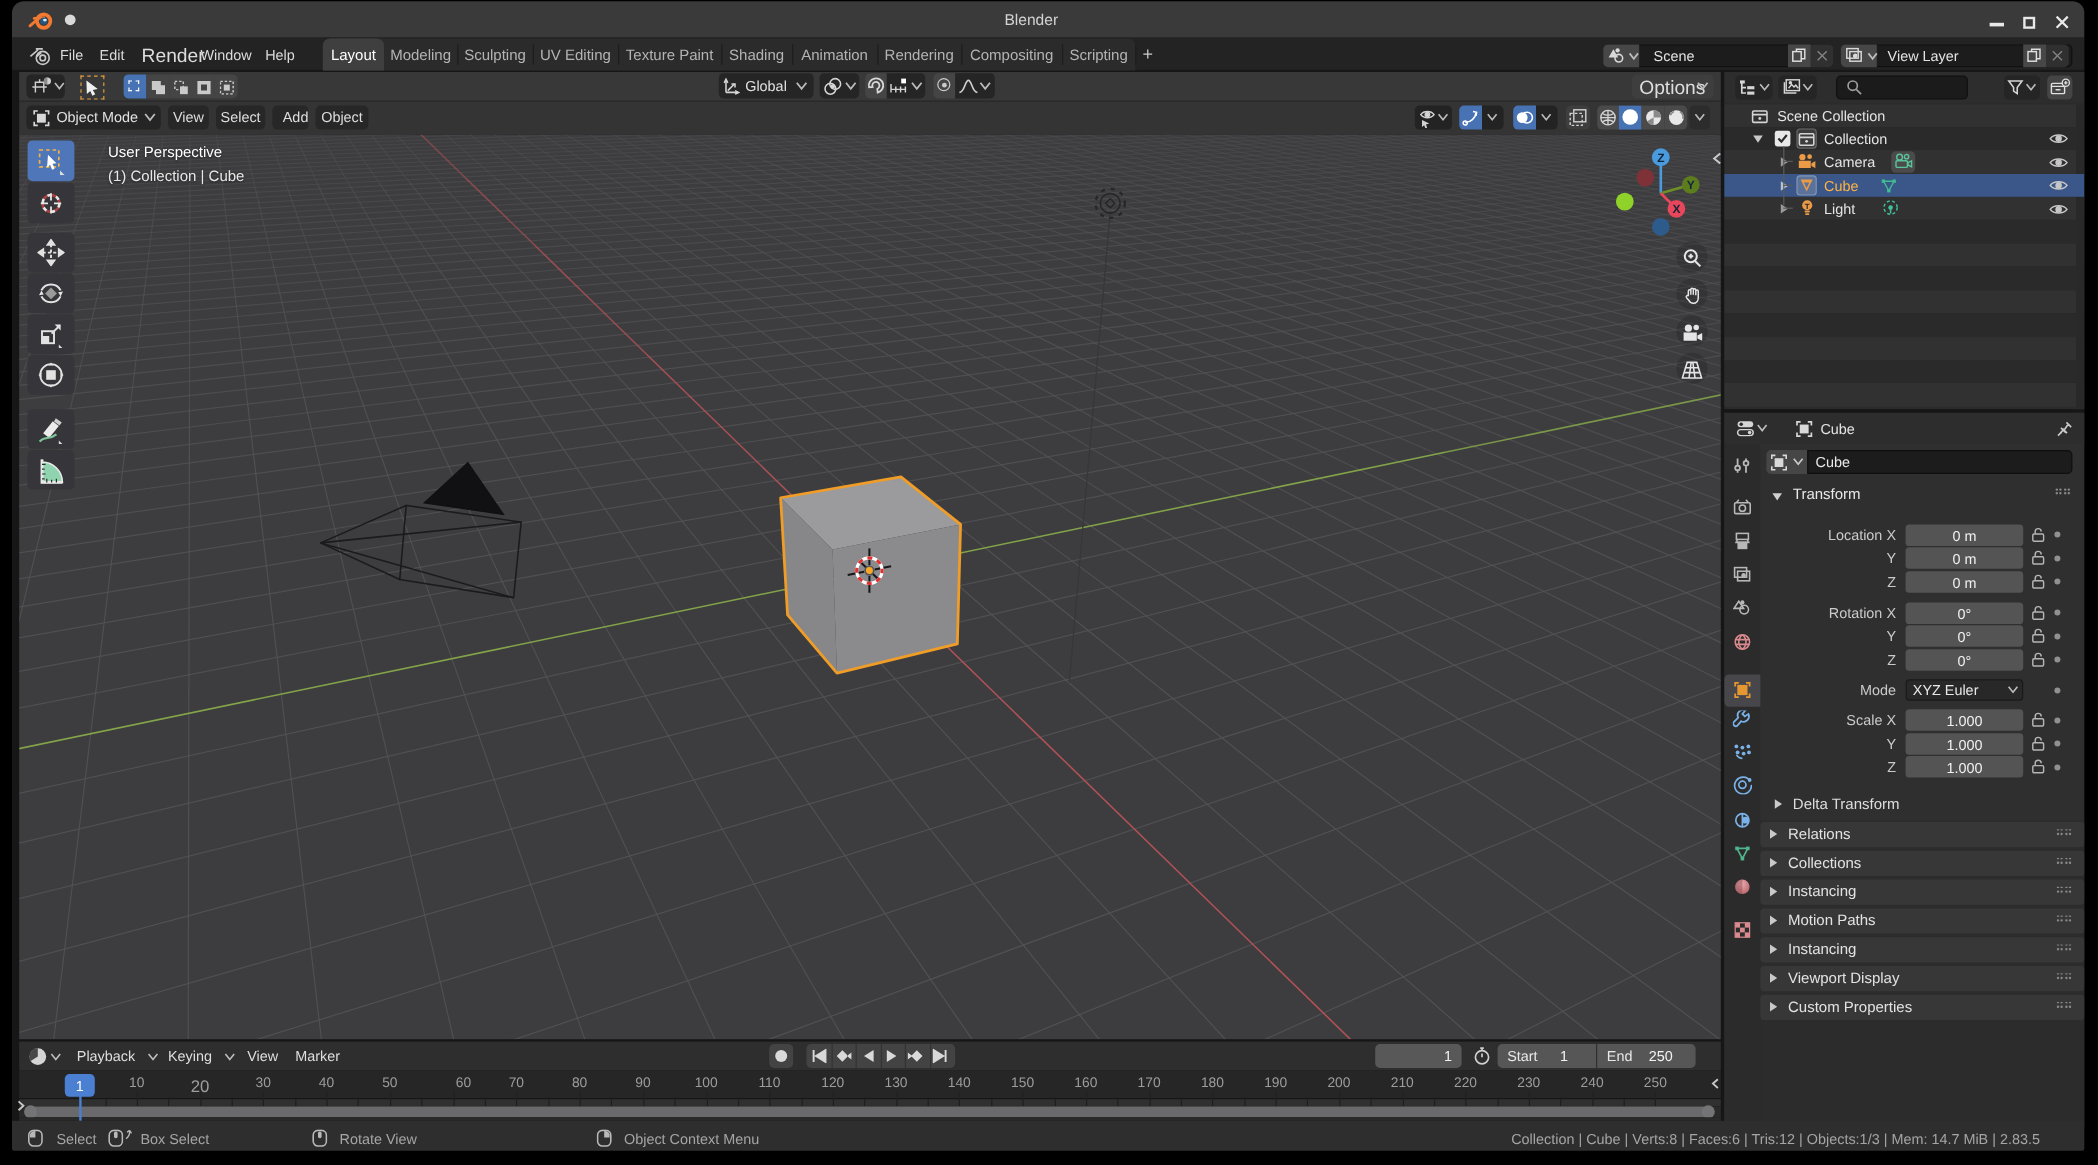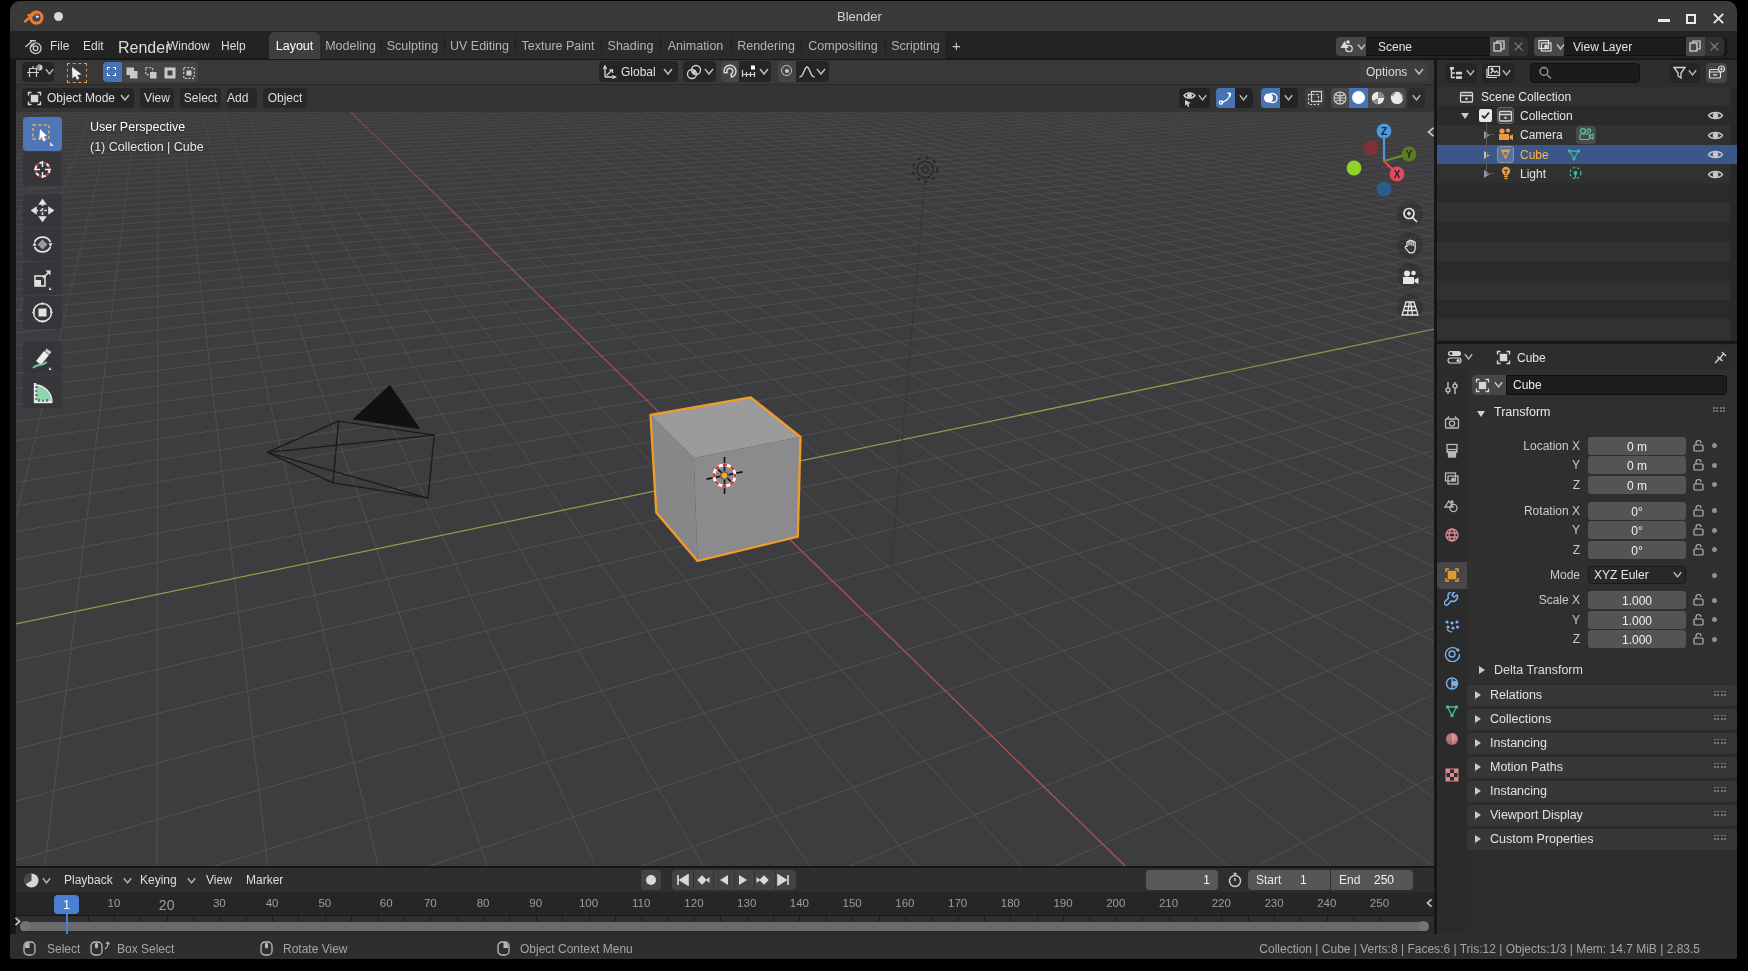--- a/index.html
+++ b/index.html
@@ -189,42 +189,42 @@
 <div class="abs" style="left:771px;top:64px;width:11px;height:11px;border-radius:50%;border:1.4px solid #c9c9c9"></div>
 <div class="abs" style="left:775px;top:68px;width:4px;height:4px;border-radius:50%;background:#c9c9c9"></div>
 <div class="abs" style="left:786px;top:60px;width:33px;height:21px;background:#252525;border-radius:0 4px 4px 0"></div>
 <svg class="abs" style="left:788px;top:62px" width="18" height="18" viewBox="0 0 18 18">
       <path d="M1.5 14 C6 14 6 4 9 4 C12 4 12 14 16.5 14" fill="none" stroke="#cfcfcf" stroke-width="1.4"></path>
     </svg>
 <svg class="abs" style="left:805px;top:67px" width="12" height="8" viewBox="0 0 12 8">
       <path d="M2 1 l4 5 l4 -5" fill="none" stroke="#bbb" stroke-width="1.5"></path>
     </svg>
 <div class="abs" style="left:1350px;top:61px;width:68px;height:20px;background:#3e3e3e;border-radius:4px"></div>
-<div class="tx" style="left:1356px;top:64px;font-size:12px;color:#dddddd">Options</div>
+<div class="tx" style="left:1356px;top:64px;font-size:16px;color:#dddddd">Options</div>
 <svg class="abs" style="left:1403px;top:67px" width="12" height="8" viewBox="0 0 12 8">
       <path d="M2 1 l4 5 l4 -5" fill="none" stroke="#bbb" stroke-width="1.5"></path>
     </svg>
 <div class="abs" style="left:6px;top:83px;width:1418px;height:28px;background:#343434;border-top:1px solid #2a2a2a"></div>
 <div class="abs" style="left:12px;top:87px;width:112px;height:20px;background:#252525;border-radius:4px"></div>
 <svg class="abs" style="left:17px;top:90px" width="15" height="15" viewBox="0 0 15 15">
       <g fill="none" stroke="#d8d8d8" stroke-width="1.4">
         <path d="M1.5 4.5 V1.5 H4.5 M10.5 1.5 H13.5 V4.5 M13.5 10.5 V13.5 H10.5 M4.5 13.5 H1.5 V10.5"></path>
         <rect x="4.5" y="4.5" width="6" height="6" fill="#d8d8d8"></rect>
       </g>
     </svg>
 <div class="tx" style="left:37px;top:90px;font-size:12px;color:#e0e0e0">Object Mode</div>
 <svg class="abs" style="left:109px;top:93px" width="12" height="8" viewBox="0 0 12 8">
       <path d="M2 1 l4 5 l4 -5" fill="none" stroke="#bbb" stroke-width="1.5"></path>
     </svg>
 <div class="abs" style="left:130px;top:87px;width:34px;height:20px;background:#272727;border-radius:4px"></div>
 <div class="tx" style="left:130px;top:90px;width:34px;text-align:center;font-size:12px;color:#dedede">View</div>
 <div class="abs" style="left:170px;top:87px;width:41px;height:20px;background:#272727;border-radius:4px"></div>
 <div class="tx" style="left:170px;top:90px;width:41px;text-align:center;font-size:12px;color:#dedede">Select</div>
 <div class="abs" style="left:217px;top:87px;width:30px;height:20px;background:#272727;border-radius:4px"></div>
-<div class="tx" style="left:217px;top:90px;width:30px;text-align:left;font-size:12px;color:#dedede">Add</div>
+<div class="tx" style="left:217px;top:90px;width:30px;text-align:right;font-size:12px;color:#dedede">Add</div>
 <div class="abs" style="left:253px;top:87px;width:44px;height:20px;background:#272727;border-radius:4px"></div>
 <div class="tx" style="left:253px;top:90px;width:44px;text-align:center;font-size:12px;color:#dedede">Object</div>
 <div class="abs" style="left:1169px;top:87px;width:31px;height:20px;background:#232323;border-radius:4px"></div>
 <svg class="abs" style="left:1171px;top:88px" width="17" height="18" viewBox="0 0 17 18">
       <g fill="none" stroke="#d2d2d2" stroke-width="1.3">
         <path d="M3 6.5 C5.5 3 11.5 3 14 6.5 C11.5 10 5.5 10 3 6.5 Z"></path>
         <circle cx="8.5" cy="6.5" r="1.8" fill="#d2d2d2"></circle>
       </g>
       <path d="M4 11 L10 14 L7.3 14.8 L8.3 17.4 L6.8 17.9 L5.8 15.3 L4 16.8 Z" fill="#d2d2d2"></path>
     </svg>

